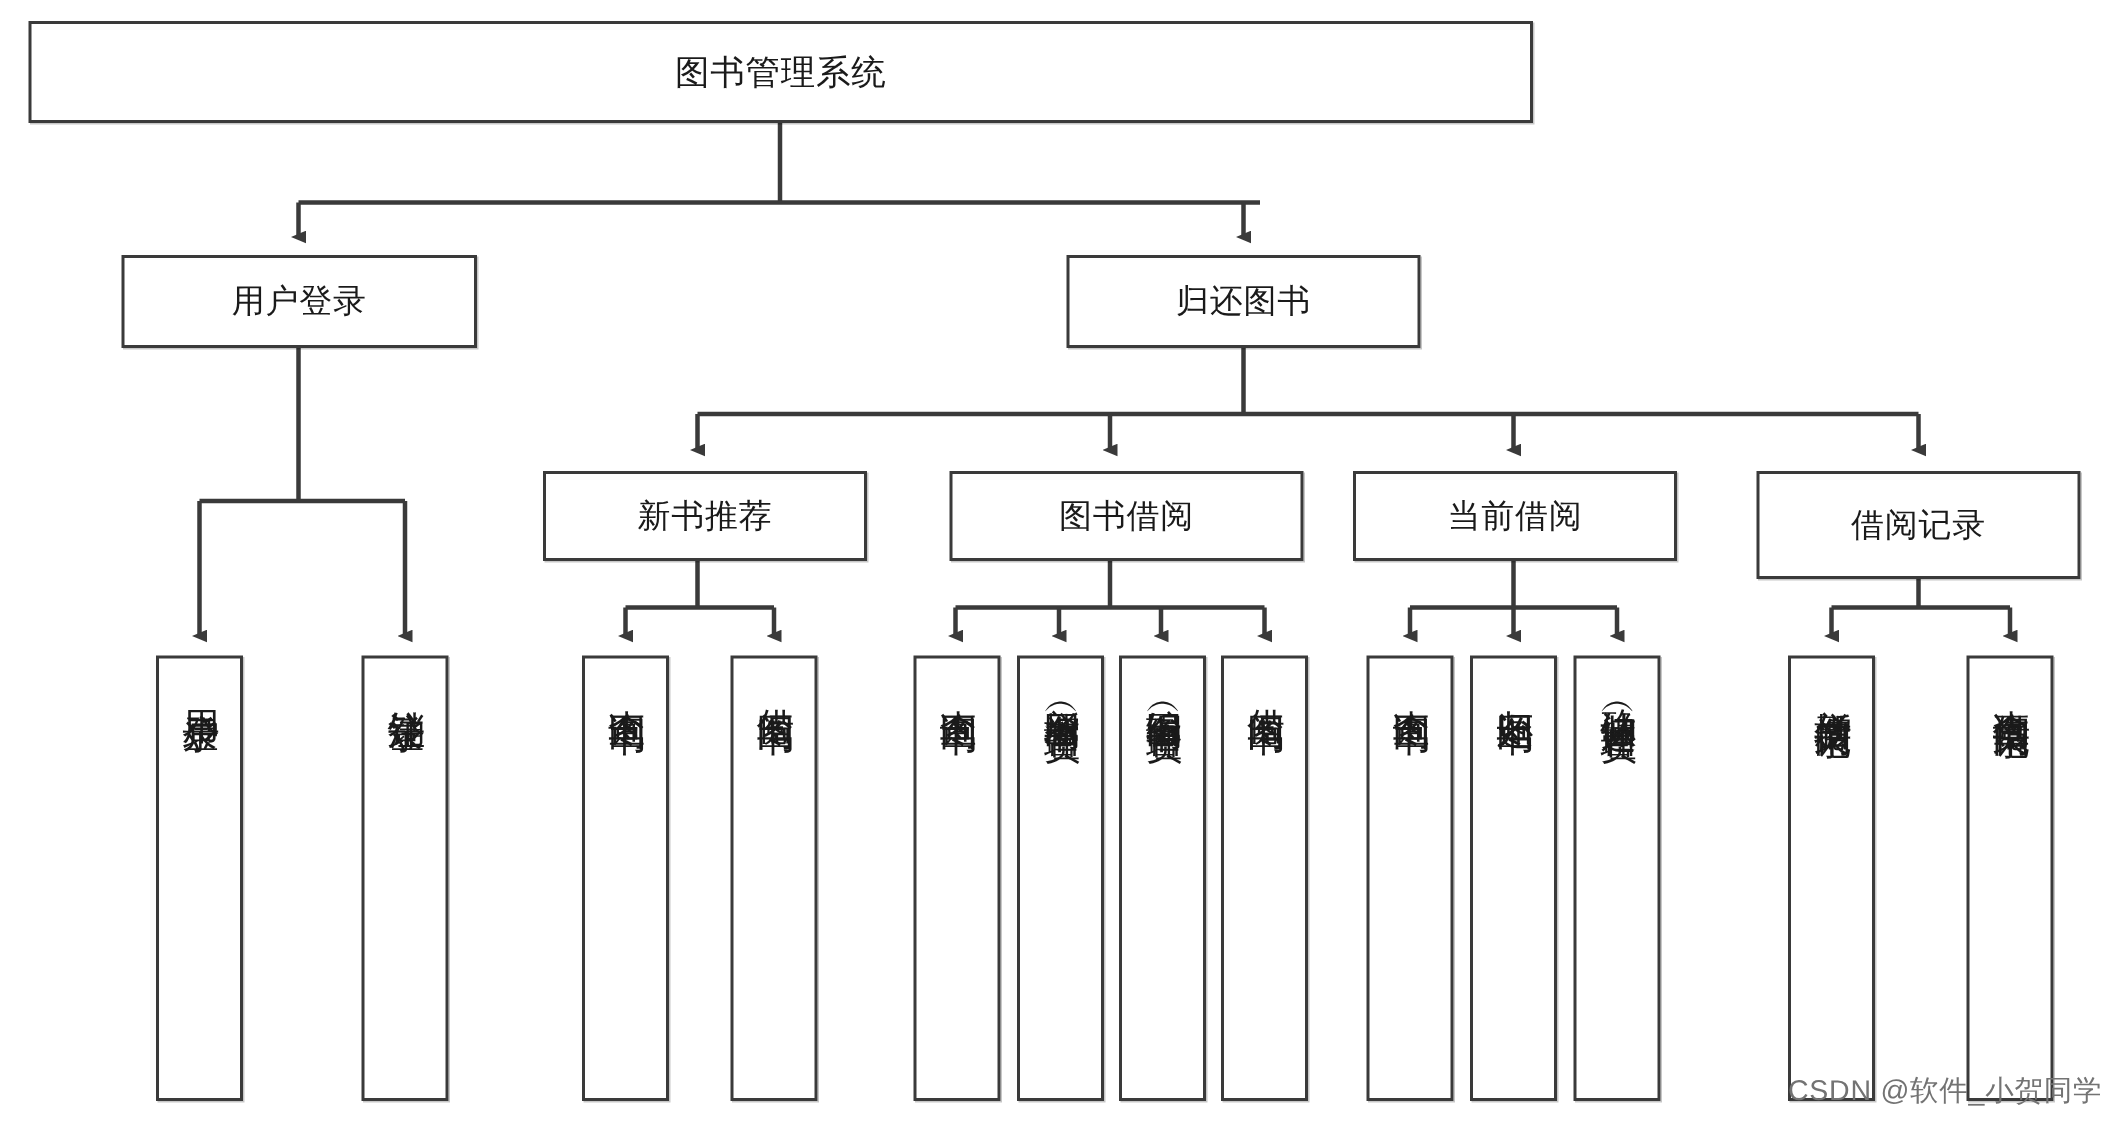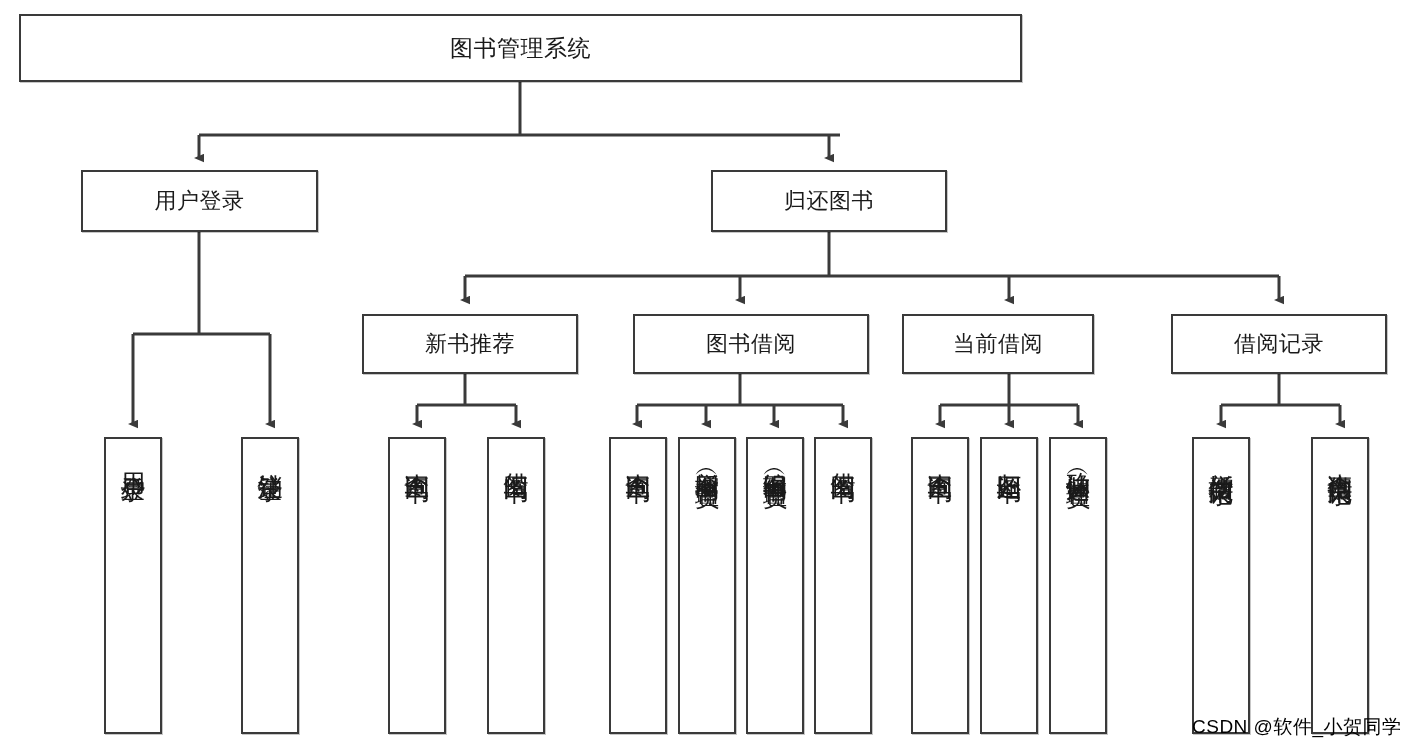--- a/index.html
+++ b/index.html
@@ -59,21 +59,21 @@
     line-height: 1.08;
     letter-spacing: 2px;
     white-space: nowrap;
   }
   .node.vert.tall .label {
     font-size: 24px;
   }
   .watermark {
     position: absolute;
     font-size: 19px;
-    color: #000000;
+    color: #737373;
     white-space: nowrap;
     letter-spacing: 0.5px;
   }
 </style>
 </head>
 <body>
 
 <div id="canvas">
 
   <svg class="wires" viewBox="0 0 1405 747" xmlns="http://www.w3.org/2000/svg">
@@ -136,24 +136,24 @@
   <div class="node horiz" style="left:711px; top:170px; width:236px; height:62px;">
     <span class="label">归还图书</span>
   </div>
 
   <div class="node horiz" style="left:362px; top:314px; width:216px; height:60px;">
     <span class="label">新书推荐</span>
   </div>
   <div class="node horiz" style="left:633px; top:314px; width:236px; height:60px;">
     <span class="label">图书借阅</span>
   </div>
-  <div class="node horiz" style="left:902px; top:314px; width:192px; height:60px;">
+  <div class="node horiz" style="left:902px; top:314px; width:216px; height:60px;">
     <span class="label">当前借阅</span>
   </div>
-  <div class="node horiz" style="left:1171px; top:314px; width:216px; height:60px;">
+  <div class="node horiz" style="left:1171px; top:314px; width:216px; height:72px;">
     <span class="label">借阅记录</span>
   </div>
 
   <div class="node vert" style="left:104px; top:437px; width:58px; height:297px;">
     <span class="label">用户登录</span>
   </div>
   <div class="node vert" style="left:241px; top:437px; width:58px; height:297px;">
     <span class="label">注销登录</span>
   </div>
 

